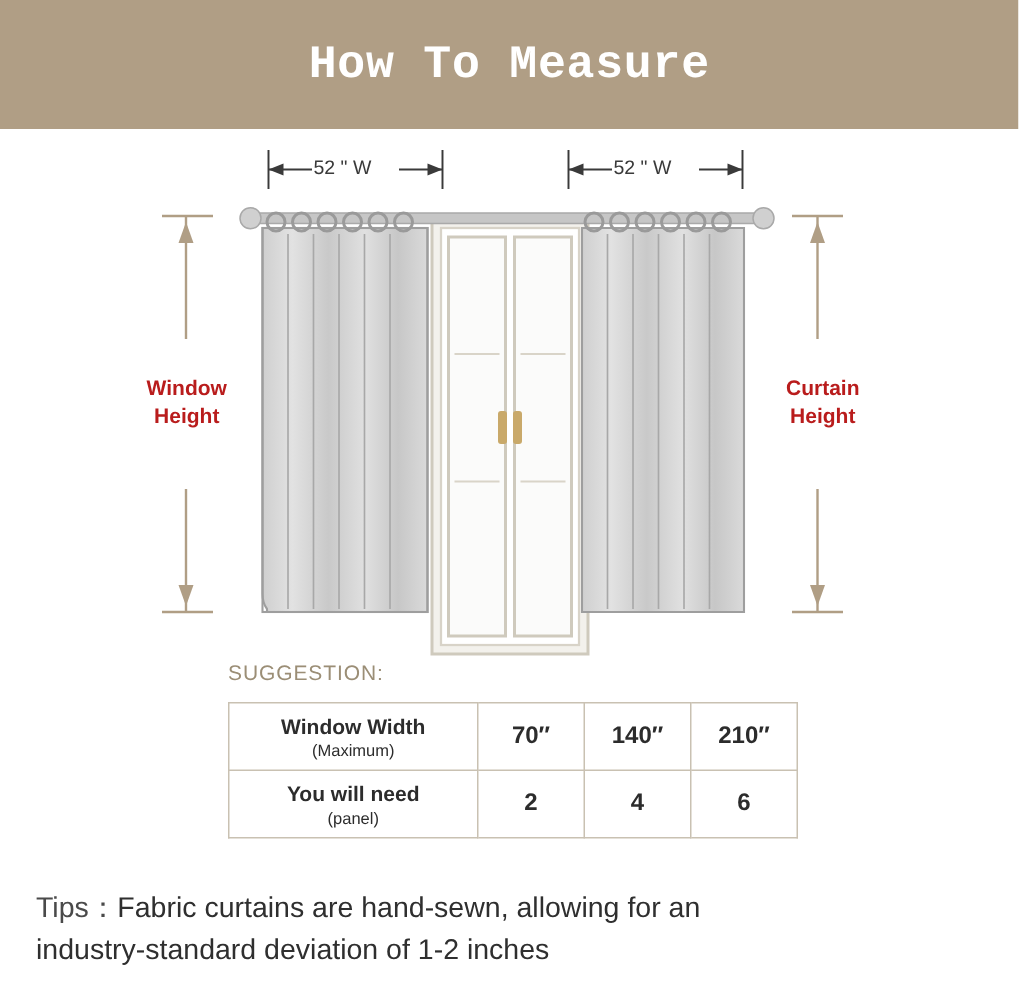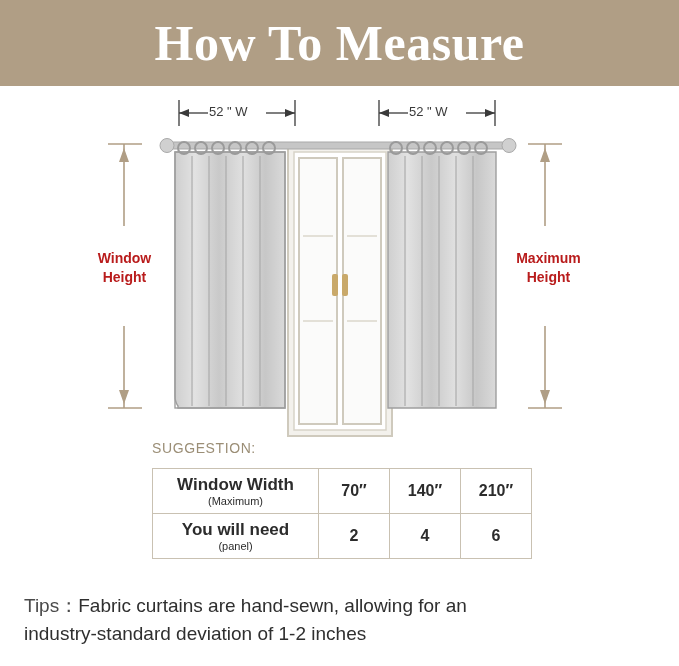--- a/index.html
+++ b/index.html
@@ -20,24 +20,24 @@
     width: 679px;
     height: 86px;
     background: #b09e85;
     display: flex;
     align-items: center;
     justify-content: center;
     box-sizing: border-box;
   }
   .header-title {
     color: #ffffff;
-    font-size: 50px;
+    font-size: 31px;
     font-weight: bold;
     letter-spacing: 0.5px;
-    font-family: Liberation Serif, serif;
+    font-family: Liberation Mono, monospace;
   }
 
   
   .diagram {
     position: relative;
     width: 679px;
     height: 355px;
   }
 
   
@@ -85,21 +85,21 @@
     table-layout: fixed;
   }
   table.sugg td {
     border: 1px solid #c9c1b2;
     text-align: center;
     color: #2c2c2c;
     padding: 0;
     height: 44px;
   }
   .cell-main {
-    font-size: 17px;
+    font-size: 14px;
     font-weight: bold;
     display: block;
     line-height: 19px;
   }
   .cell-sub {
     font-size: 11px;
     display: block;
     line-height: 14px;
     font-weight: normal;
   }
@@ -251,21 +251,21 @@
   
   <div class="dim-label" style="left:209px; top:18px;">52 " W</div>
   <div class="dim-label" style="left:409px; top:18px;">52 " W</div>
 
   <div class="side-label" style="left:72px; top:163px; width:105px;">
     <span>Window</span><br>
     <span>Height</span>
   </div>
 
   <div class="side-label" style="left:496px; top:163px; width:105px;">
-    <span>Maximum</span><br>
+    <span>Curtain</span><br>
     <span>Height</span>
   </div>
 </div>
 
 <div class="suggestion-wrap">
   <div class="suggestion-label">SUGGESTION:</div>
 
   <table class="sugg">
     <tbody>
       <tr>

